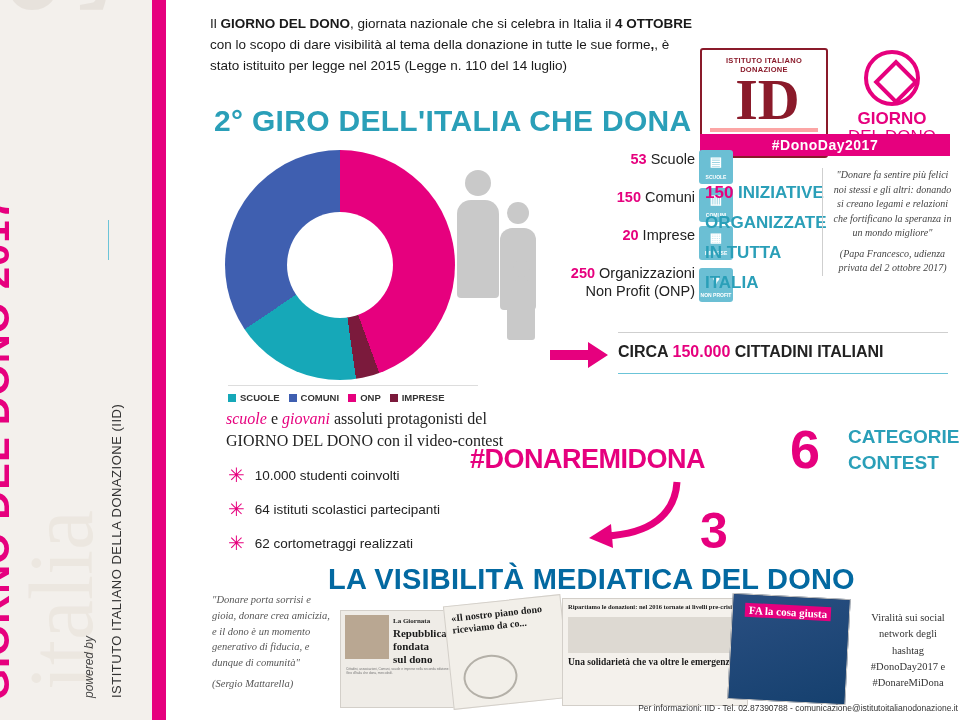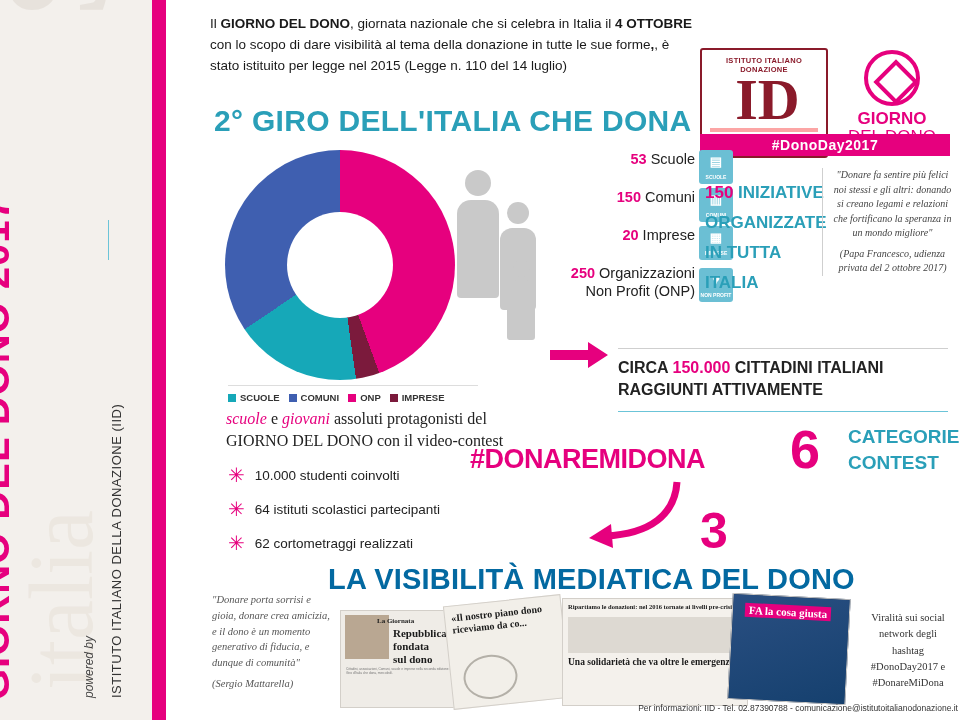--- a/index.html
+++ b/index.html
@@ -142,21 +142,21 @@
   .papa {
     position: absolute; left: 822px; top: 168px; width: 132px;
     font-family: "Liberation Serif", serif; font-style: italic;
     font-size: 10px; color: #444; line-height: 1.45; text-align: center;
     border-left: 1px solid #cfcfcf; padding-left: 8px;
   }
 
   
   .arrow1 { position: absolute; left: 550px; top: 340px; width: 60px; height: 30px; }
   .cittadini {
-    position: absolute; left: 618px; top: 348px; width: 330px;
+    position: absolute; left: 618px; top: 332px; width: 330px;
     font-size: 16px; font-weight: bold; color: #222; line-height: 22px;
     border-top: 1px solid #cfcfcf; border-bottom: 1px solid #6bc4d8; padding: 8px 0 10px;
   }
   .cittadini .hl { color: #e6007e; }
 
   
   .scuole-line {
     position: absolute; left: 226px; top: 408px; width: 320px;
     font-family: "Liberation Serif", serif; font-size: 16px; color: #222; line-height: 22px;
   }
@@ -310,21 +310,20 @@
   </div>
 
   <div class="arrow1">
     <svg width="60" height="30" viewBox="0 0 60 30">
         <path d="M0 10 H38 V2 L58 15 L38 28 V20 H0 Z" fill="#e6007e"></path>
       </svg>
   </div>
 
   <div class="cittadini">
     <span>CIRCA </span><span class="hl">150.000</span><span> CITTADINI ITALIANI</span><br>
-    <span>RAGGIUNTI ATTIVAMENTE</span>
   </div>
 
   <div class="scuole-line">
     <span class="pk">scuole</span><span> e </span><span class="pk">giovani</span><span> assoluti protagonisti del</span><br>
     <span>GIORNO DEL DONO con il video-contest</span>
   </div>
 
   <div class="bullets">
     <div class="bullet">
         <span class="star">✳</span>
@@ -358,21 +357,21 @@
   <div class="visibilita">LA VISIBILITÀ MEDIATICA DEL DONO</div>
 
   <div class="matta">
     <div>"Donare porta sorrisi e gioia, donare crea amicizia, e il dono è un momento generativo di fiducia, e dunque di comunità"</div>
     <div style="margin-top:5px">(Sergio Mattarella)</div>
   </div>
 
   <div class="clips">
     <div class="clip" style="left:0; top:14px; width:118px; height:98px; background:#efece7;">
       <div style="position:absolute;left:4px;top:4px;width:44px;height:44px;background:#b9a792;"></div>
-      <div class="ttl" style="position:absolute;left:36px;top:6px;font-size:7px;">La Giornata</div>
+      <div class="ttl" style="position:absolute;left:52px;top:6px;font-size:7px;">La Giornata</div>
       <div class="ttl" style="position:absolute;left:52px;top:16px;font-size:11px;">Repubblica</div>
       <div class="ttl" style="position:absolute;left:52px;top:29px;font-size:11px;">fondata</div>
       <div class="ttl" style="position:absolute;left:52px;top:42px;font-size:11px;">sul dono</div>
       <div class="body" style="position:absolute;left:5px;top:56px;width:108px;">Cittadini, associazioni, Comuni, scuole e imprese nella seconda edizione del Giro d'Italia che dona, mercoledì.</div>
     </div>
     <div class="clip" style="left:108px; top:4px; width:118px; height:104px; transform:rotate(-6deg); background:#f2efe9;">
       <div class="ttl" style="position:absolute;left:6px;top:6px;width:104px;font-size:10px;line-height:12px;">«Il nostro piano dono riceviamo da co...</div>
       <div style="position:absolute;left:12px;top:52px;width:54px;height:44px;border:2px solid #b4b0a8;border-radius:50%;"></div>
     </div>
     <div class="clip" style="left:222px; top:2px; width:186px; height:108px; background:#f4f1ec;">

